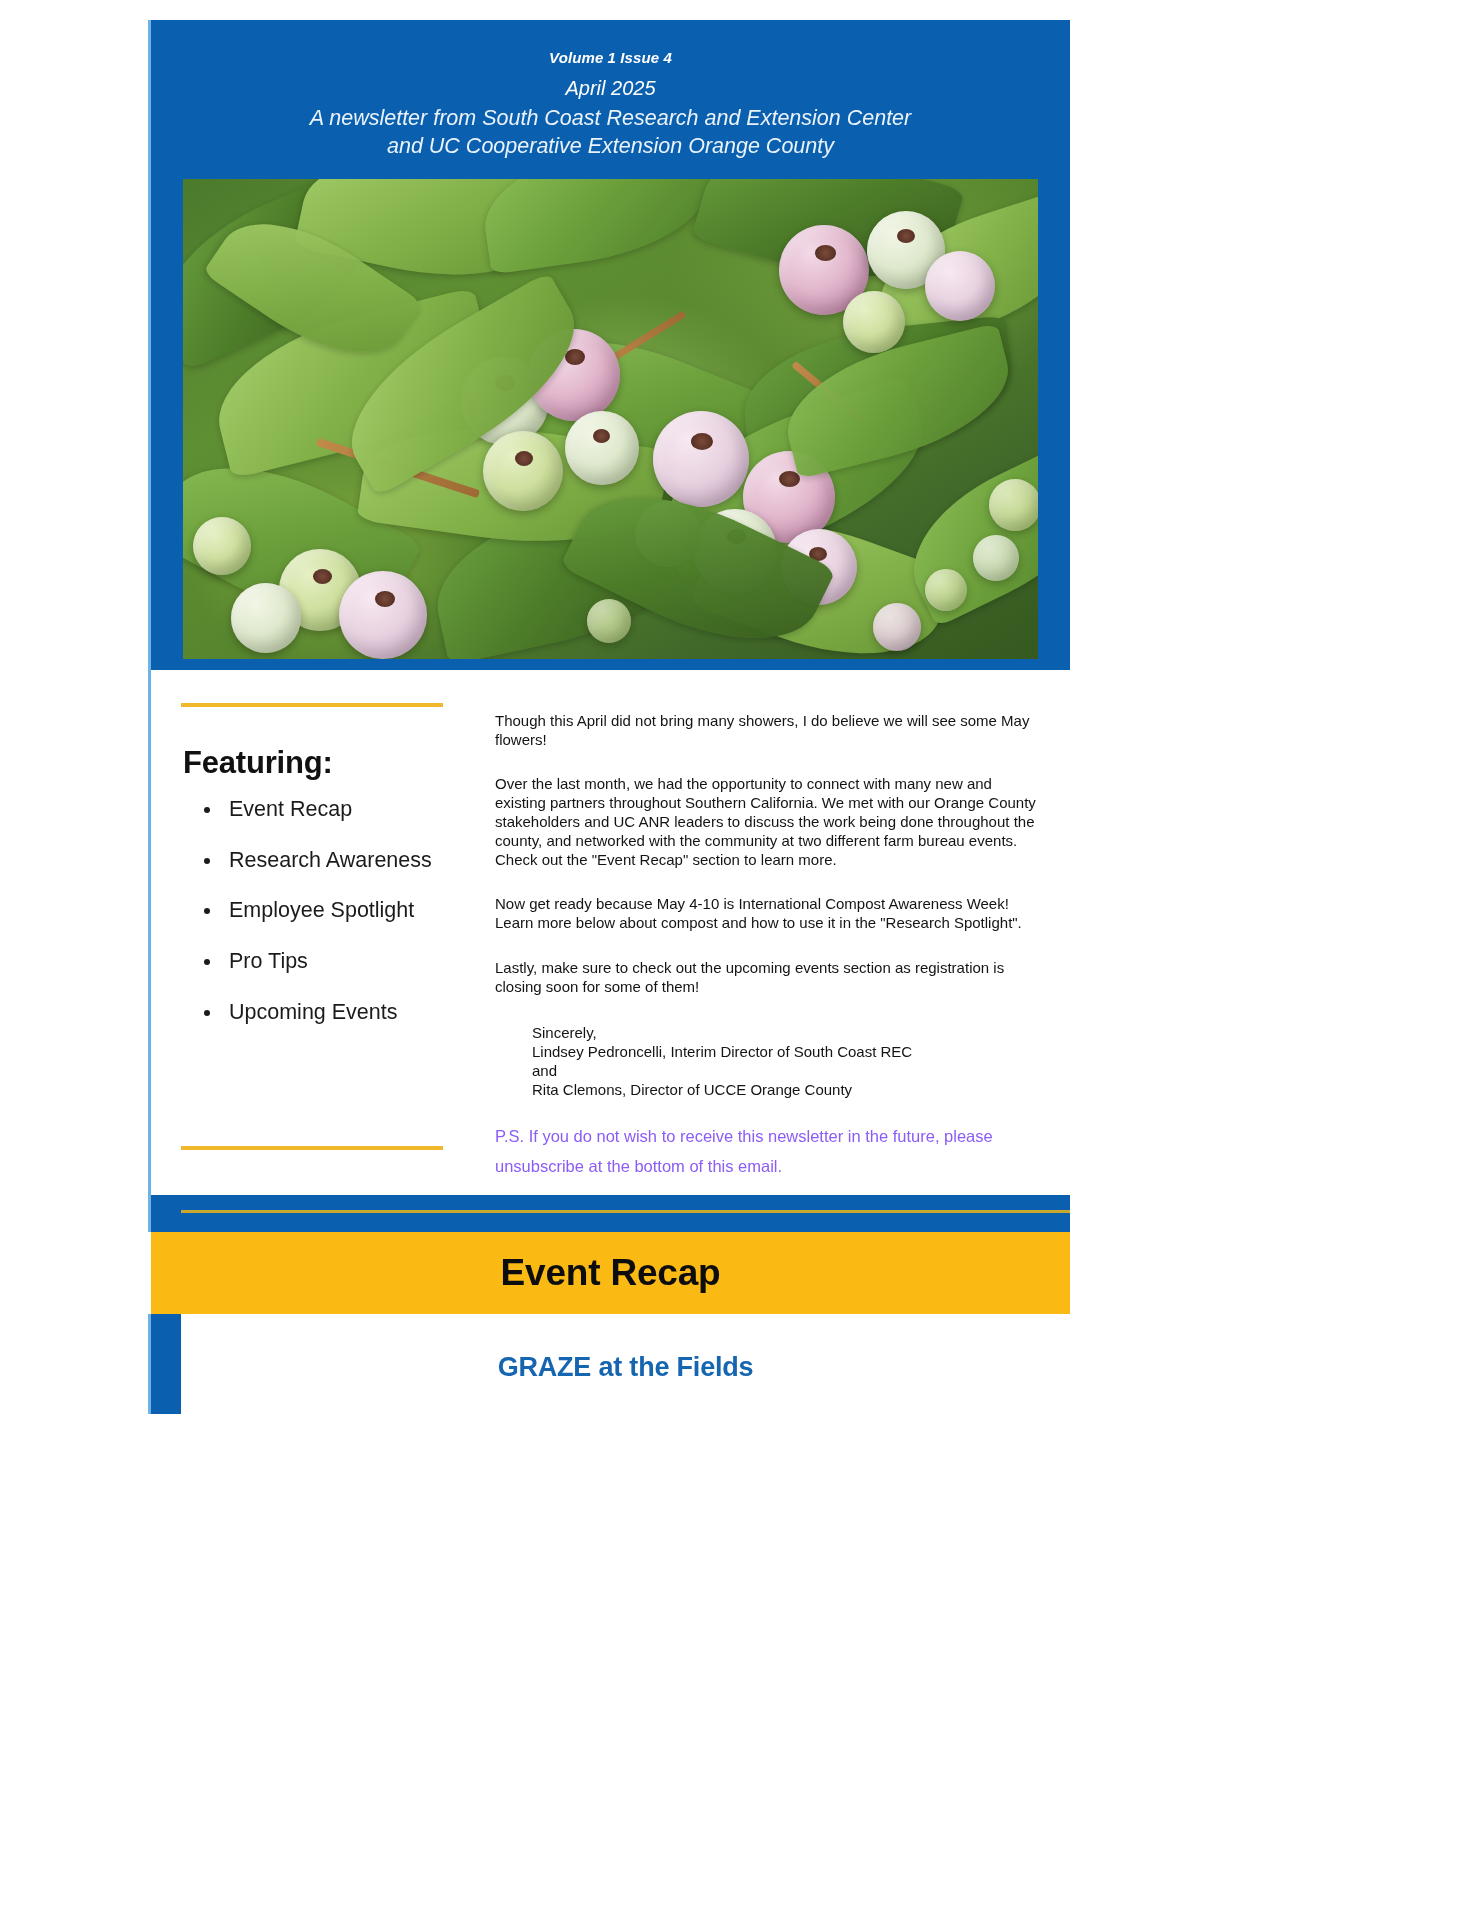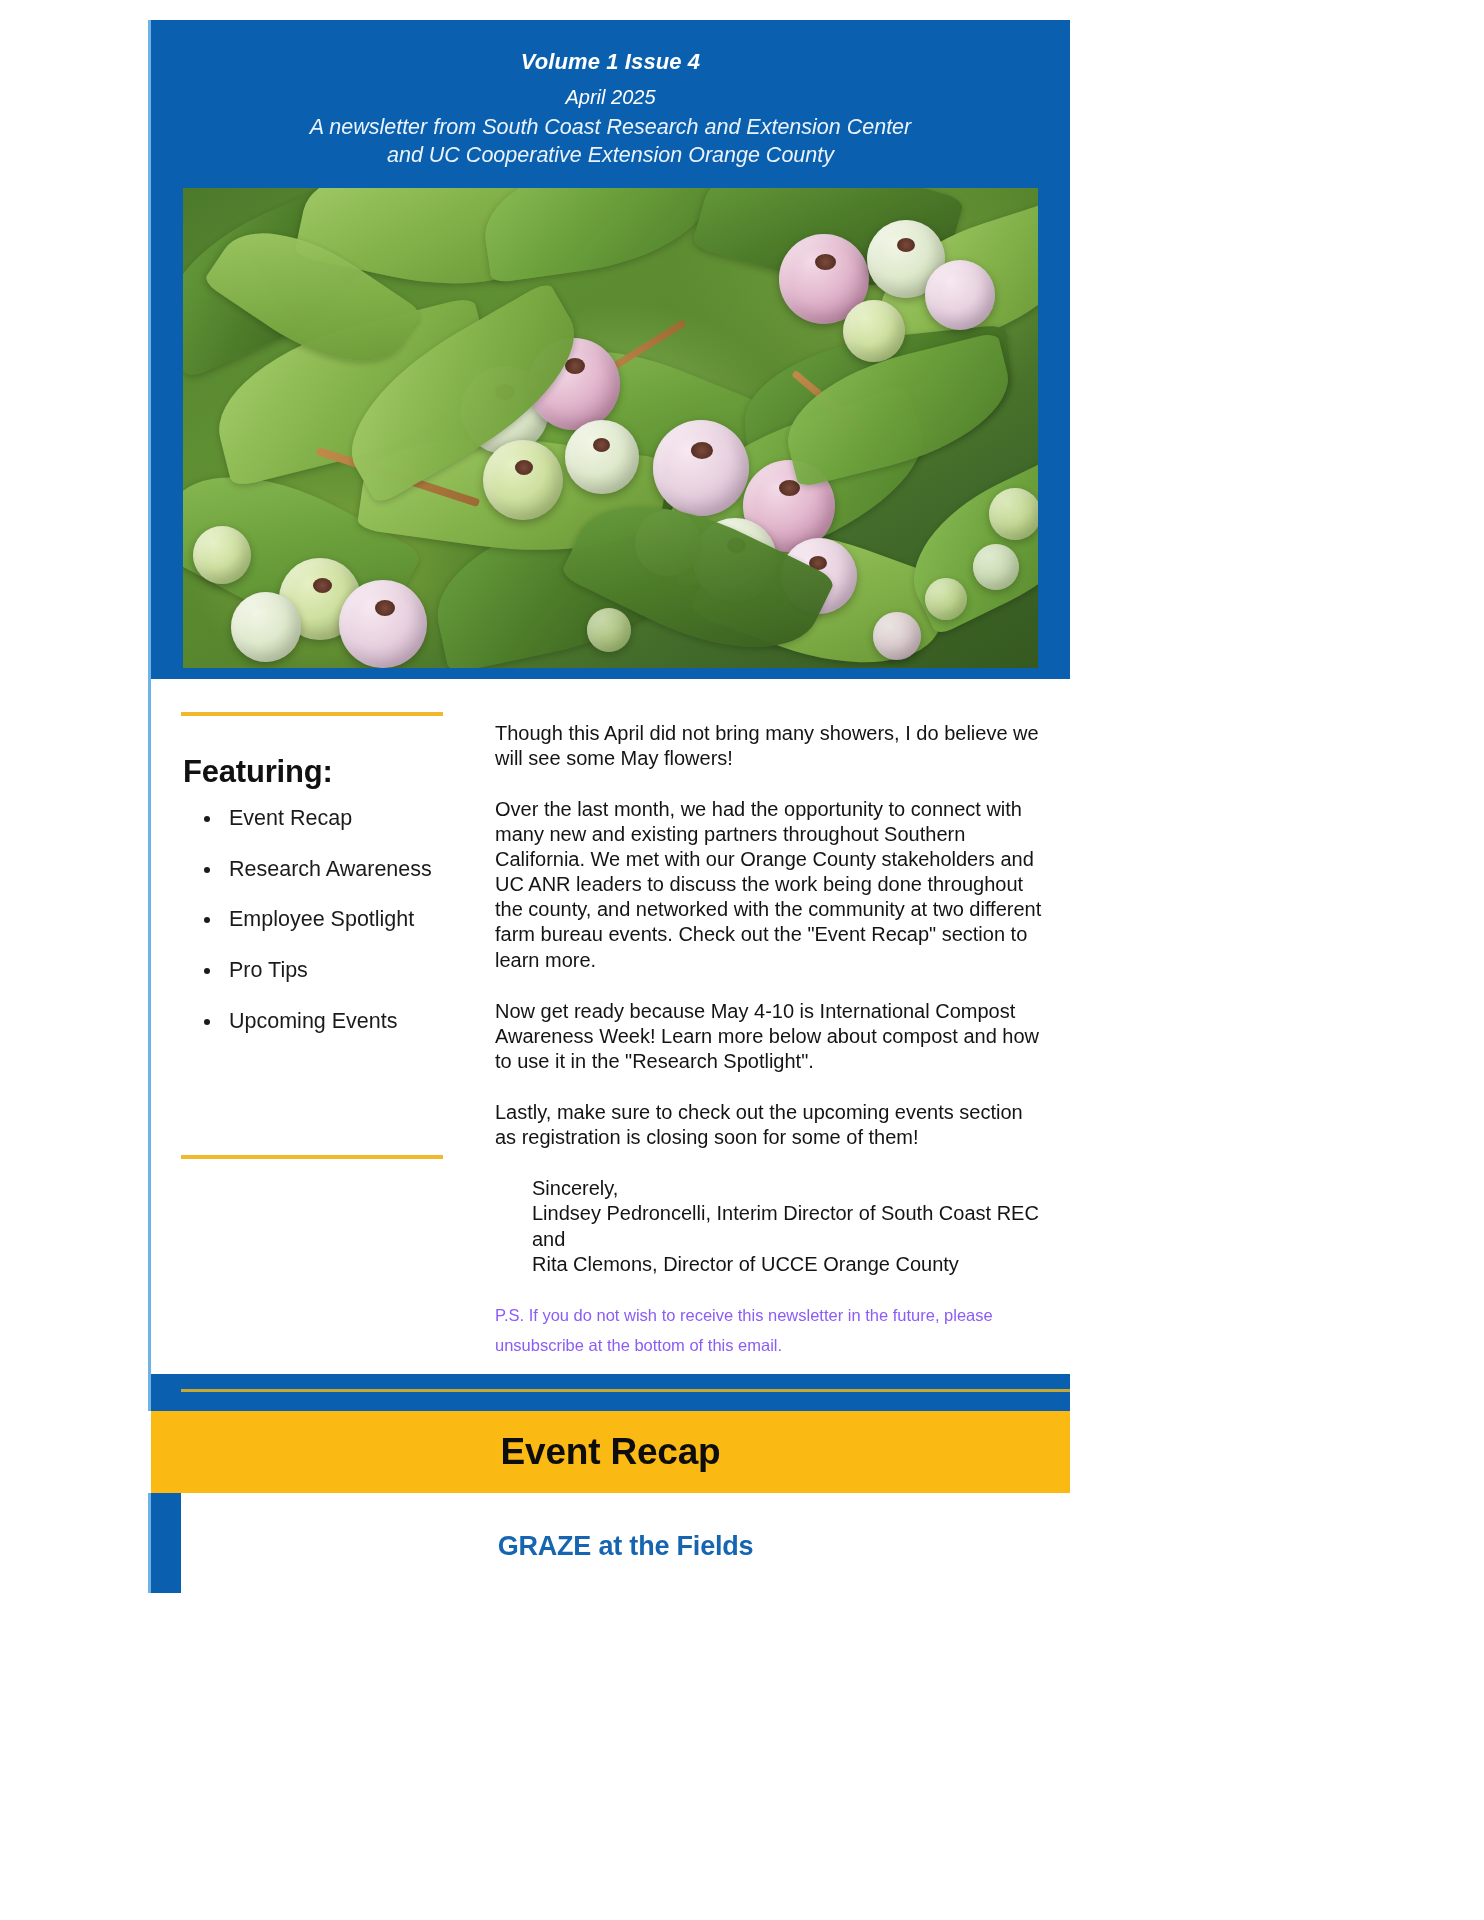--- a/index.html
+++ b/index.html
@@ -28,21 +28,21 @@
     background:#0A60AE;
     border-left:3px solid #6FB2E4;
     box-sizing:border-box;
     padding:20px 0 0 0;
     width:922px;
   }
   .vol{
     color:#ffffff;
     font-style:italic;
     font-weight:bold;
-    font-size:22px;
+    font-size:15px;
     text-align:center;
     letter-spacing:.1px;
     margin:9px 0 0 0;
   }
   .date{
     color:#ffffff;
     font-style:italic;
     font-size:20px;
     text-align:center;
     margin:11px 0 0 0;
@@ -142,21 +142,21 @@
     padding-left:6px;
   }
   ul.featlist li:last-child{margin-bottom:0;}
 
   .col-right{
     flex:1;
     box-sizing:border-box;
     padding:42px 26px 0 14px;
   }
   .col-right p{
-    font-size:20px;
+    font-size:15px;
     line-height:1.255;
     color:#141414;
     margin:0 0 26px 0;
   }
   .col-right p.sig{margin-bottom:22px;line-height:1.27;}
   .col-right p.ps{
     font-size:16.5px;
     line-height:1.82;
     color:#8b5cf6;
     margin:0;

